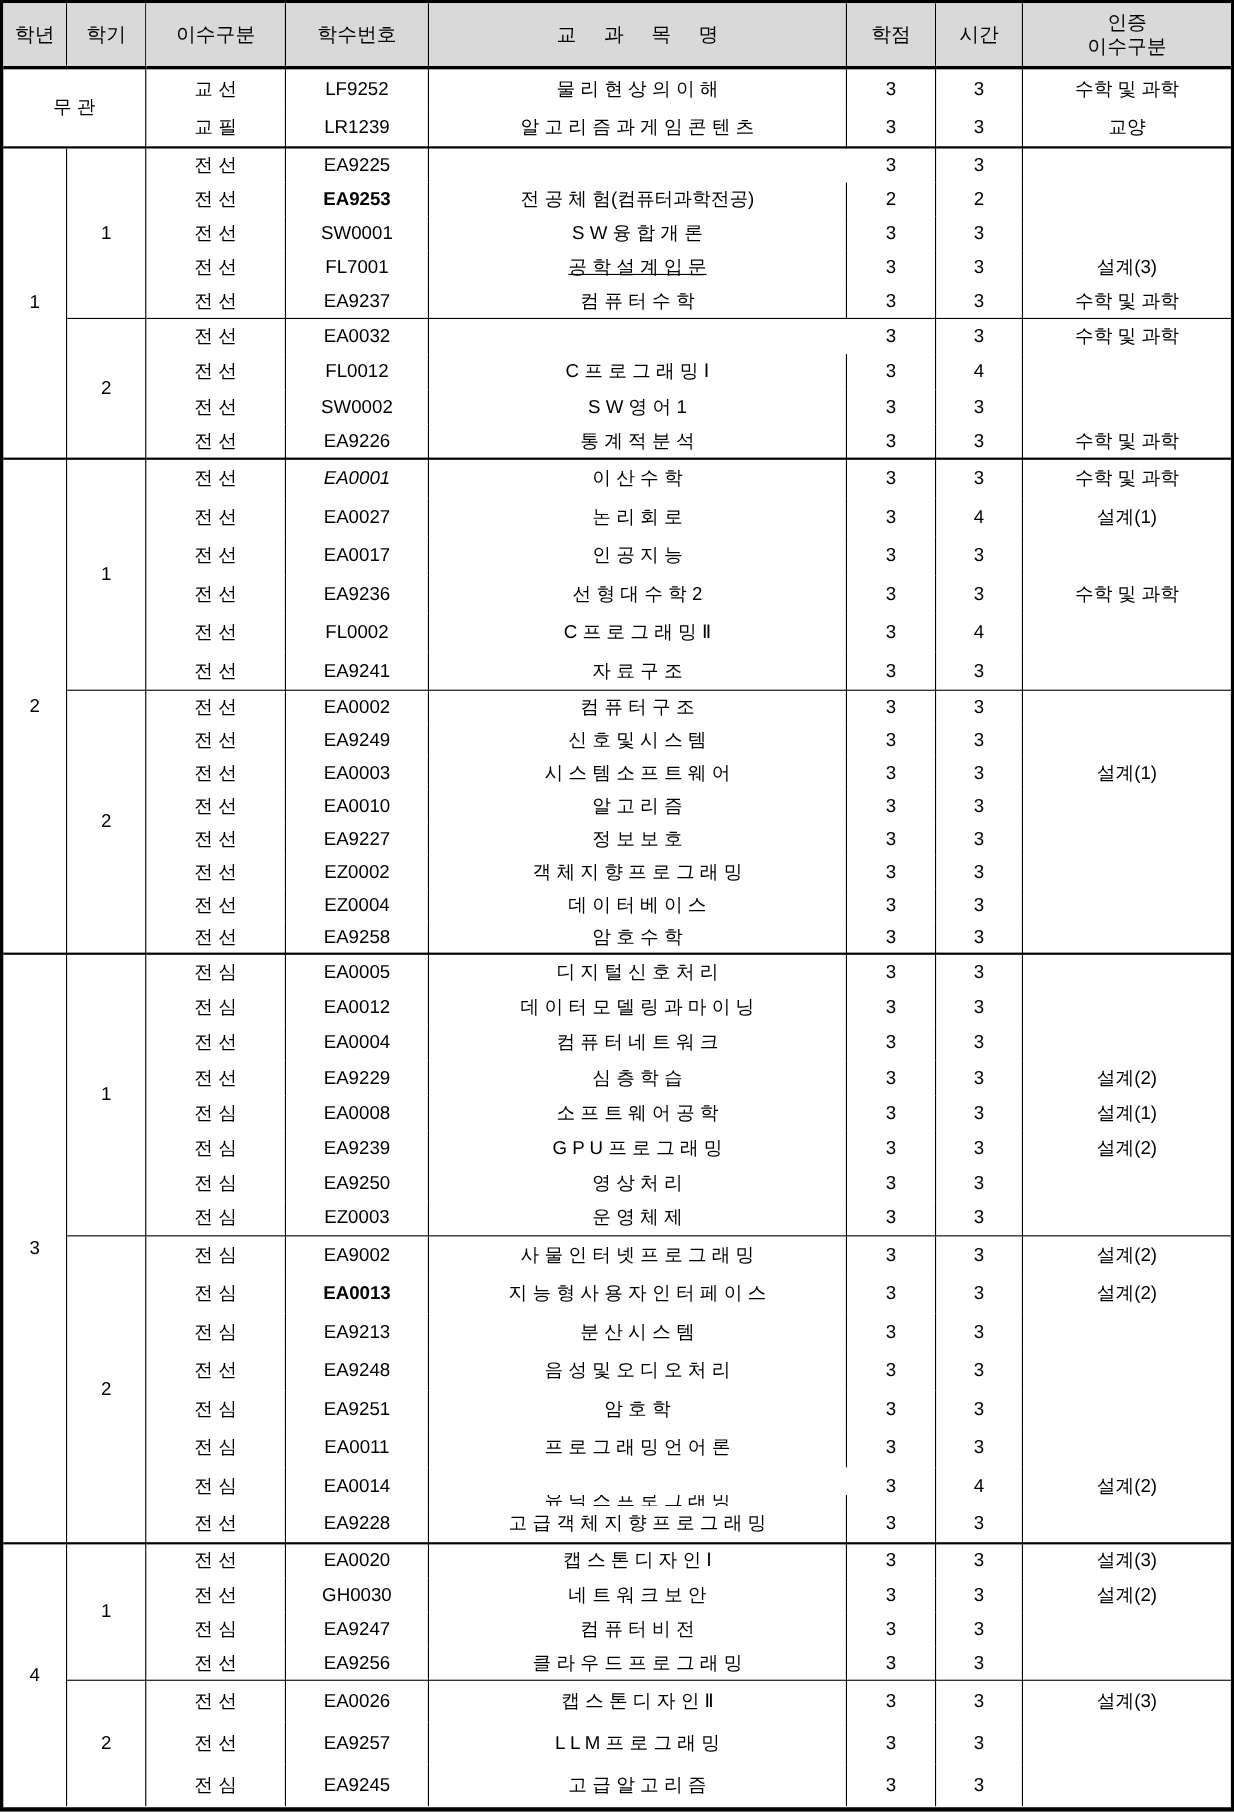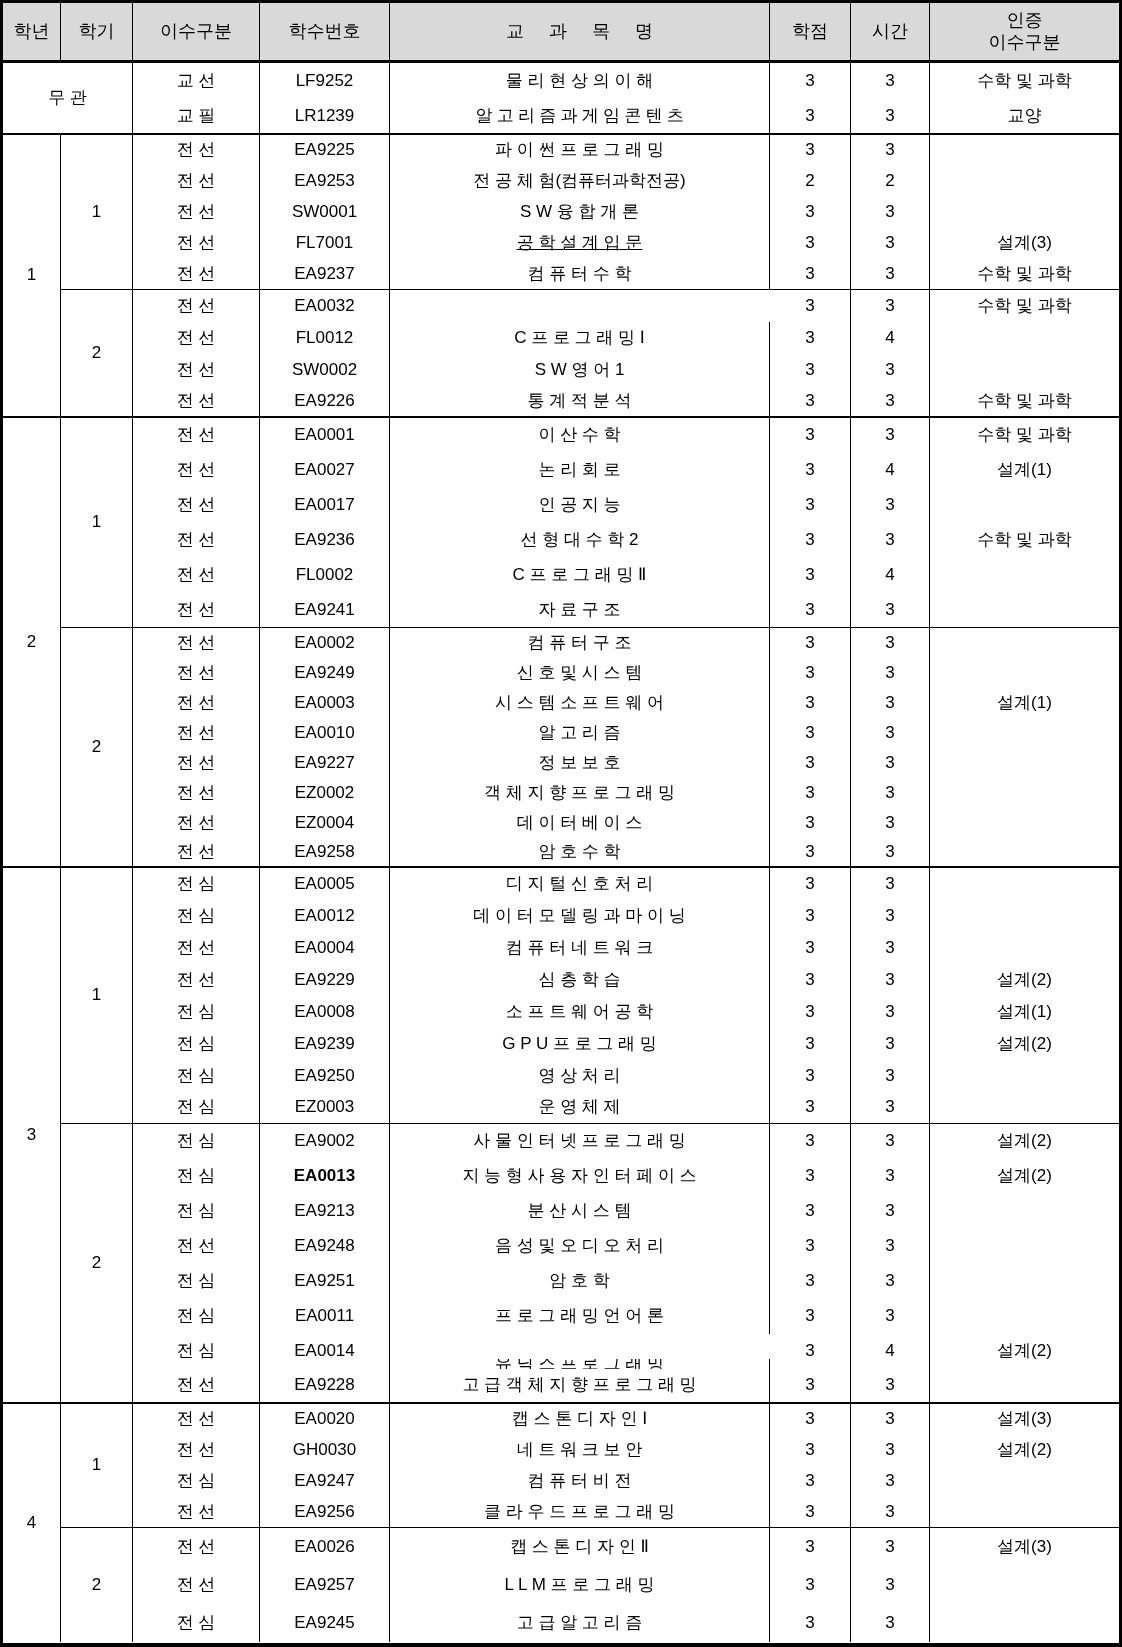--- a/index.html
+++ b/index.html
@@ -57,34 +57,33 @@
   </div>
 <div class="cell year-cell yb" style="grid-area: 2 / 1 / span 2 / span 2;">무 관</div>
     <div class="cell" style="grid-area: 2 / 3;">교 선</div>
     <div class="cell" style="grid-area: 2 / 4;">LF9252</div>
     <div class="cell" style="grid-area: 2 / 5;">물 리 현 상 의 이 해</div>
     <div class="cell" style="grid-area: 2 / 6;">3</div>
     <div class="cell" style="grid-area: 2 / 7;">3</div>
     <div class="cell last-col" style="grid-area: 2 / 8;">수학 및 과학</div>
     <div class="cell yb" style="grid-area: 3 / 3;">교 필</div>
     <div class="cell yb" style="grid-area: 3 / 4;">LR1239</div>
-    <div class="cell yb" style="grid-area: 3 / 5; font-family: Liberation Serif, serif;">알 고 리 즘 과 게 임 콘 텐 츠</div>
+    <div class="cell yb" style="grid-area: 3 / 5;">알 고 리 즘 과 게 임 콘 텐 츠</div>
     <div class="cell yb" style="grid-area: 3 / 6;">3</div>
     <div class="cell yb" style="grid-area: 3 / 7;">3</div>
     <div class="cell last-col yb" style="grid-area: 3 / 8;">교양</div>
     <div class="cell year-cell yb" style="grid-area: 4 / 1 / span 9 / 2;">1</div>
     <div class="cell semester-cell sb" style="grid-area: 4 / 2 / span 5 / 3;">1</div>
     <div class="cell" style="grid-area: 4 / 3;">전 선</div>
     <div class="cell" style="grid-area: 4 / 4;">EA9225</div>
-    <div class="cell" style="grid-area: 4 / 5;">파 이 썬 프 로 그 래 밍</div>
     <div class="cell" style="grid-area: 4 / 6;">3</div>
     <div class="cell" style="grid-area: 4 / 7;">3</div>
     <div class="cell last-col" style="grid-area: 4 / 8;"></div>
     <div class="cell" style="grid-area: 5 / 3;">전 선</div>
-    <div class="cell" style="grid-area: 5 / 4;">EA9253</div>
+    <div class="cell" style="grid-area: 5 / 4; font-weight: bold;">EA9253</div>
     <div class="cell" style="grid-area: 5 / 5;">전 공 체 험(컴퓨터과학전공)</div>
     <div class="cell" style="grid-area: 5 / 6;">2</div>
     <div class="cell" style="grid-area: 5 / 7;">2</div>
     <div class="cell last-col" style="grid-area: 5 / 8;"></div>
     <div class="cell" style="grid-area: 6 / 3;">전 선</div>
     <div class="cell" style="grid-area: 6 / 4;">SW0001</div>
     <div class="cell" style="grid-area: 6 / 5;">S W 융 합 개 론</div>
     <div class="cell" style="grid-area: 6 / 6;">3</div>
     <div class="cell" style="grid-area: 6 / 7;">3</div>
     <div class="cell last-col" style="grid-area: 6 / 8;"></div>
@@ -120,21 +119,21 @@
     <div class="cell last-col" style="grid-area: 11 / 8;"></div>
     <div class="cell yb" style="grid-area: 12 / 3;">전 선</div>
     <div class="cell yb" style="grid-area: 12 / 4;">EA9226</div>
     <div class="cell yb" style="grid-area: 12 / 5;">통 계 적 분 석</div>
     <div class="cell yb" style="grid-area: 12 / 6;">3</div>
     <div class="cell yb" style="grid-area: 12 / 7;">3</div>
     <div class="cell last-col yb" style="grid-area: 12 / 8;">수학 및 과학</div>
     <div class="cell year-cell yb" style="grid-area: 13 / 1 / span 14 / 2;">2</div>
     <div class="cell semester-cell sb" style="grid-area: 13 / 2 / span 6 / 3;">1</div>
     <div class="cell" style="grid-area: 13 / 3;">전 선</div>
-    <div class="cell" style="grid-area: 13 / 4;">EA0001</div>
+    <div class="cell" style="grid-area: 13 / 4; font-style: italic;">EA0001</div>
     <div class="cell" style="grid-area: 13 / 5;">이 산 수 학</div>
     <div class="cell" style="grid-area: 13 / 6;">3</div>
     <div class="cell" style="grid-area: 13 / 7;">3</div>
     <div class="cell last-col" style="grid-area: 13 / 8;">수학 및 과학</div>
     <div class="cell" style="grid-area: 14 / 3;">전 선</div>
     <div class="cell" style="grid-area: 14 / 4;">EA0027</div>
     <div class="cell" style="grid-area: 14 / 5;">논 리 회 로</div>
     <div class="cell" style="grid-area: 14 / 6;">3</div>
     <div class="cell" style="grid-area: 14 / 7;">4</div>
     <div class="cell last-col" style="grid-area: 14 / 8;">설계(1)</div>

